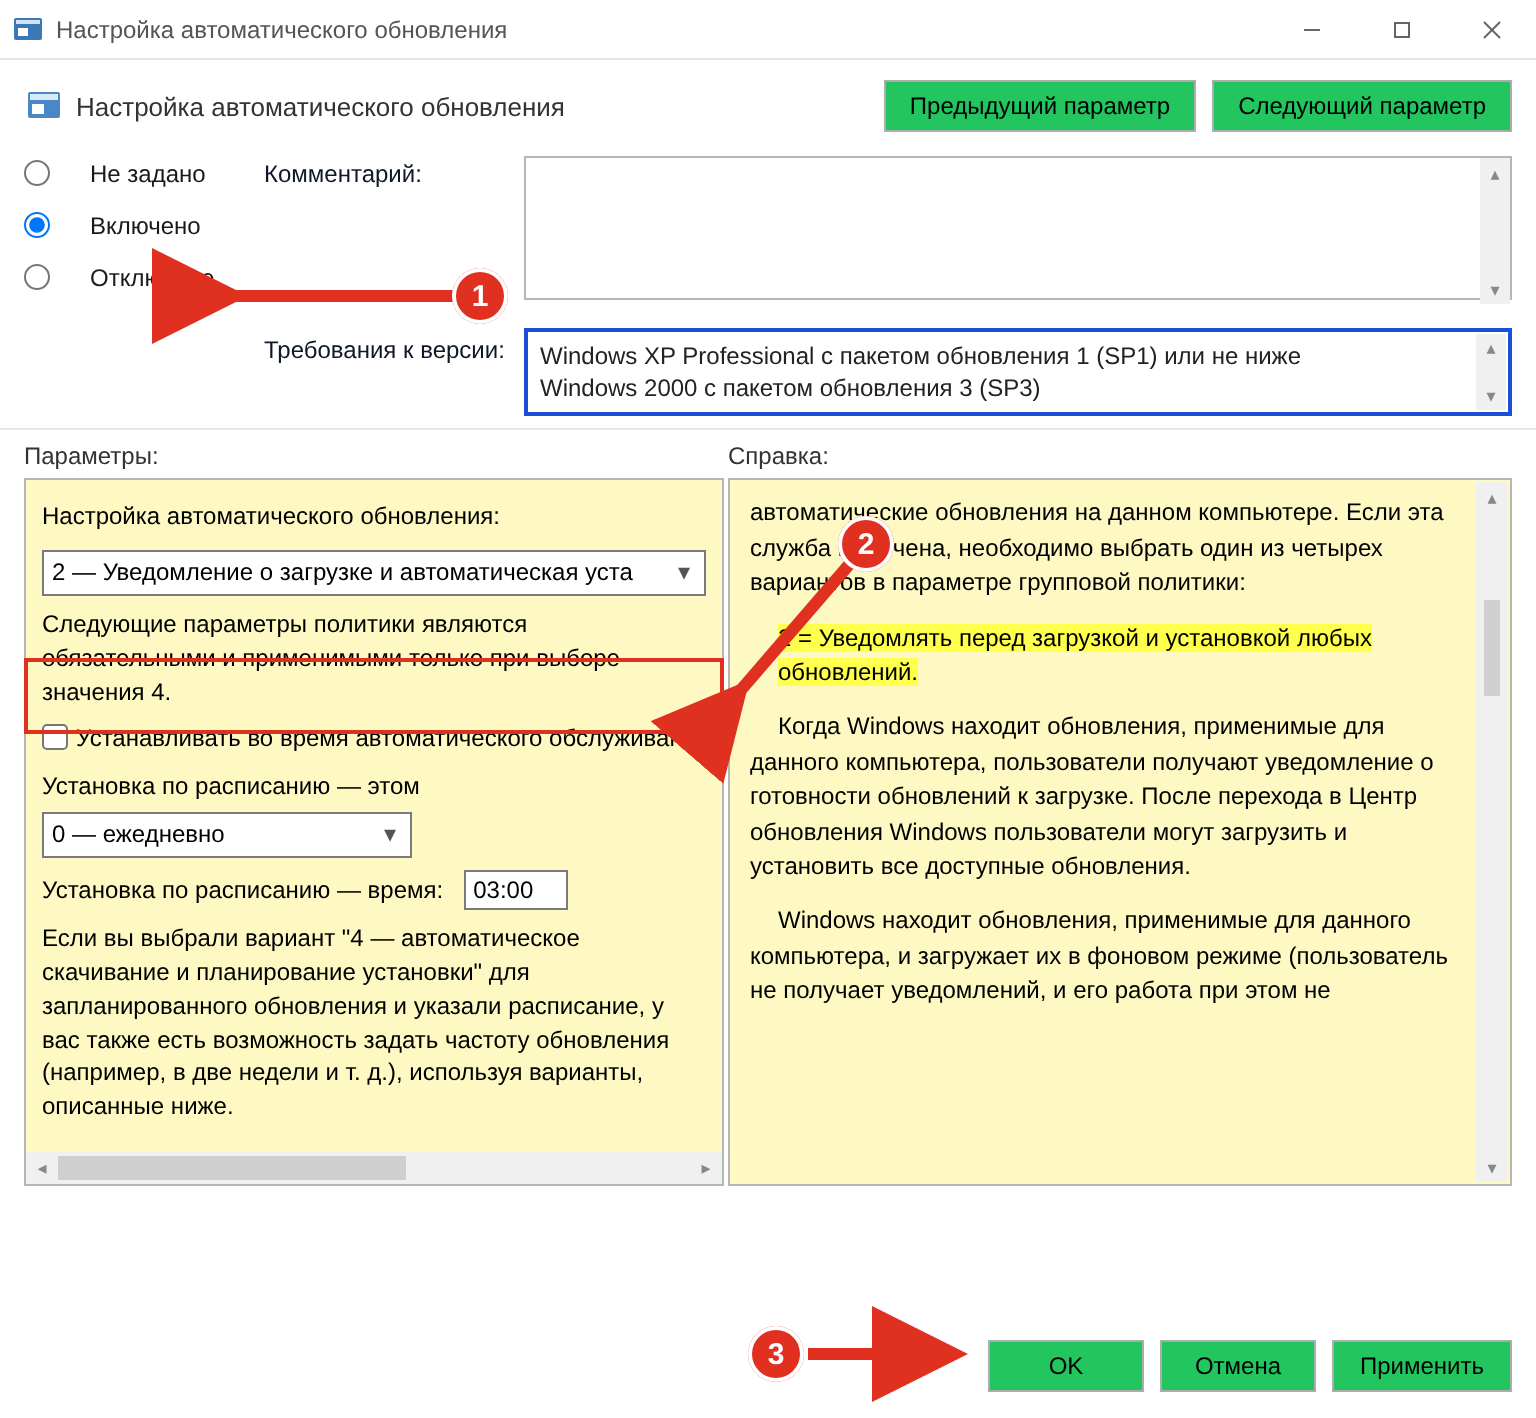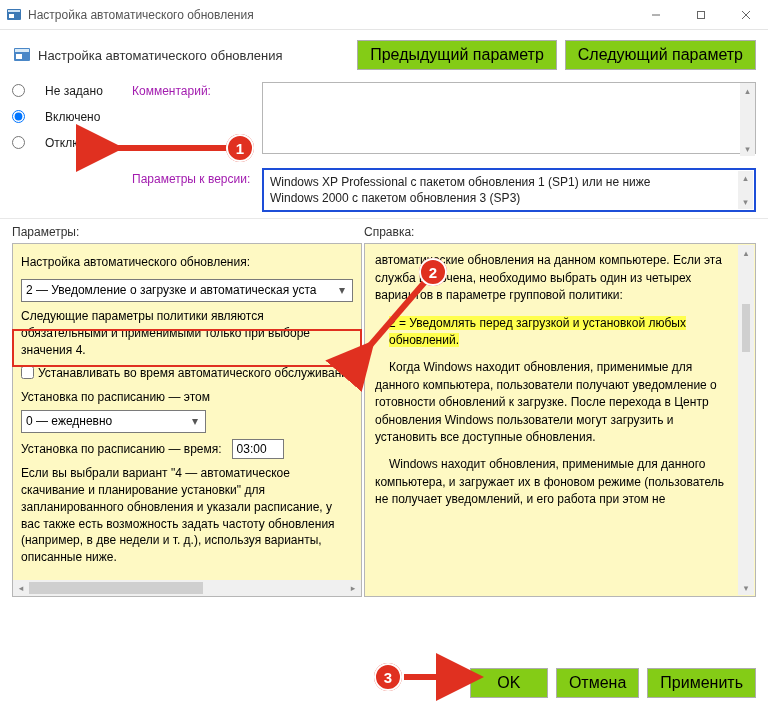--- a/index.html
+++ b/index.html
@@ -43,24 +43,24 @@
   .head-row .title {
     display: flex;
     align-items: center;
     font-size: 13px;
     color: #333;
   }
   .head-row .title .icon { width: 20px; height: 20px; margin-right: 6px; }
   .nav-btns { margin-left: auto; display: flex; gap: 8px; }
   .btn {
     border: 1px solid #adadad;
-    background: #84cc16;
+    background: #22c55e;
     padding: 5px 12px;
     font-family: inherit;
-    font-size: 16px;
+    font-size: 12px;
     cursor: pointer;
   }
   .row2 {
     display: flex;
     margin-top: 12px;
     align-items: flex-start;
   }
   .radio-col {
     width: 120px;
     padding-top: 2px;
@@ -74,21 +74,21 @@
     gap: 20px;
   }
   .radio-item input { margin: 0; }
   .label-col {
     width: 130px;
     padding-top: 2px;
   }
   .label-col .lbl {
     height: 26px;
     font-size: 12px;
-    color: #a21caf;
+    color: #0f172a;
   }
   .field-col { flex: 1; }
   .textarea {
     width: 100%;
     height: 72px;
     border: 1px solid #b6b6b6;
     resize: none;
     font-family: inherit;
     font-size: 12px;
     padding: 2px 4px;
@@ -296,21 +296,21 @@
         <div class="scroll-arrow">▴</div>
           <div class="scroll-track"></div>
           <div class="scroll-arrow">▾</div>
       </div>
     </div>
   </div>
 
   <div class="row3">
     <div class="radio-col"></div>
     <div class="label-col">
-      <div class="lbl">Параметры к версии:</div>
+      <div class="lbl">Требования к версии:</div>
     </div>
     <div class="field-col">
       <div class="req-box">
         <div>Windows XP Professional с пакетом обновления 1 (SP1) или не ниже</div>
         <div>Windows 2000 с пакетом обновления 3 (SP3)</div>
         <div class="scroll-v">
           <div class="scroll-arrow">▴</div>
             <div class="scroll-track"></div>
             <div class="scroll-arrow">▾</div>
         </div>

